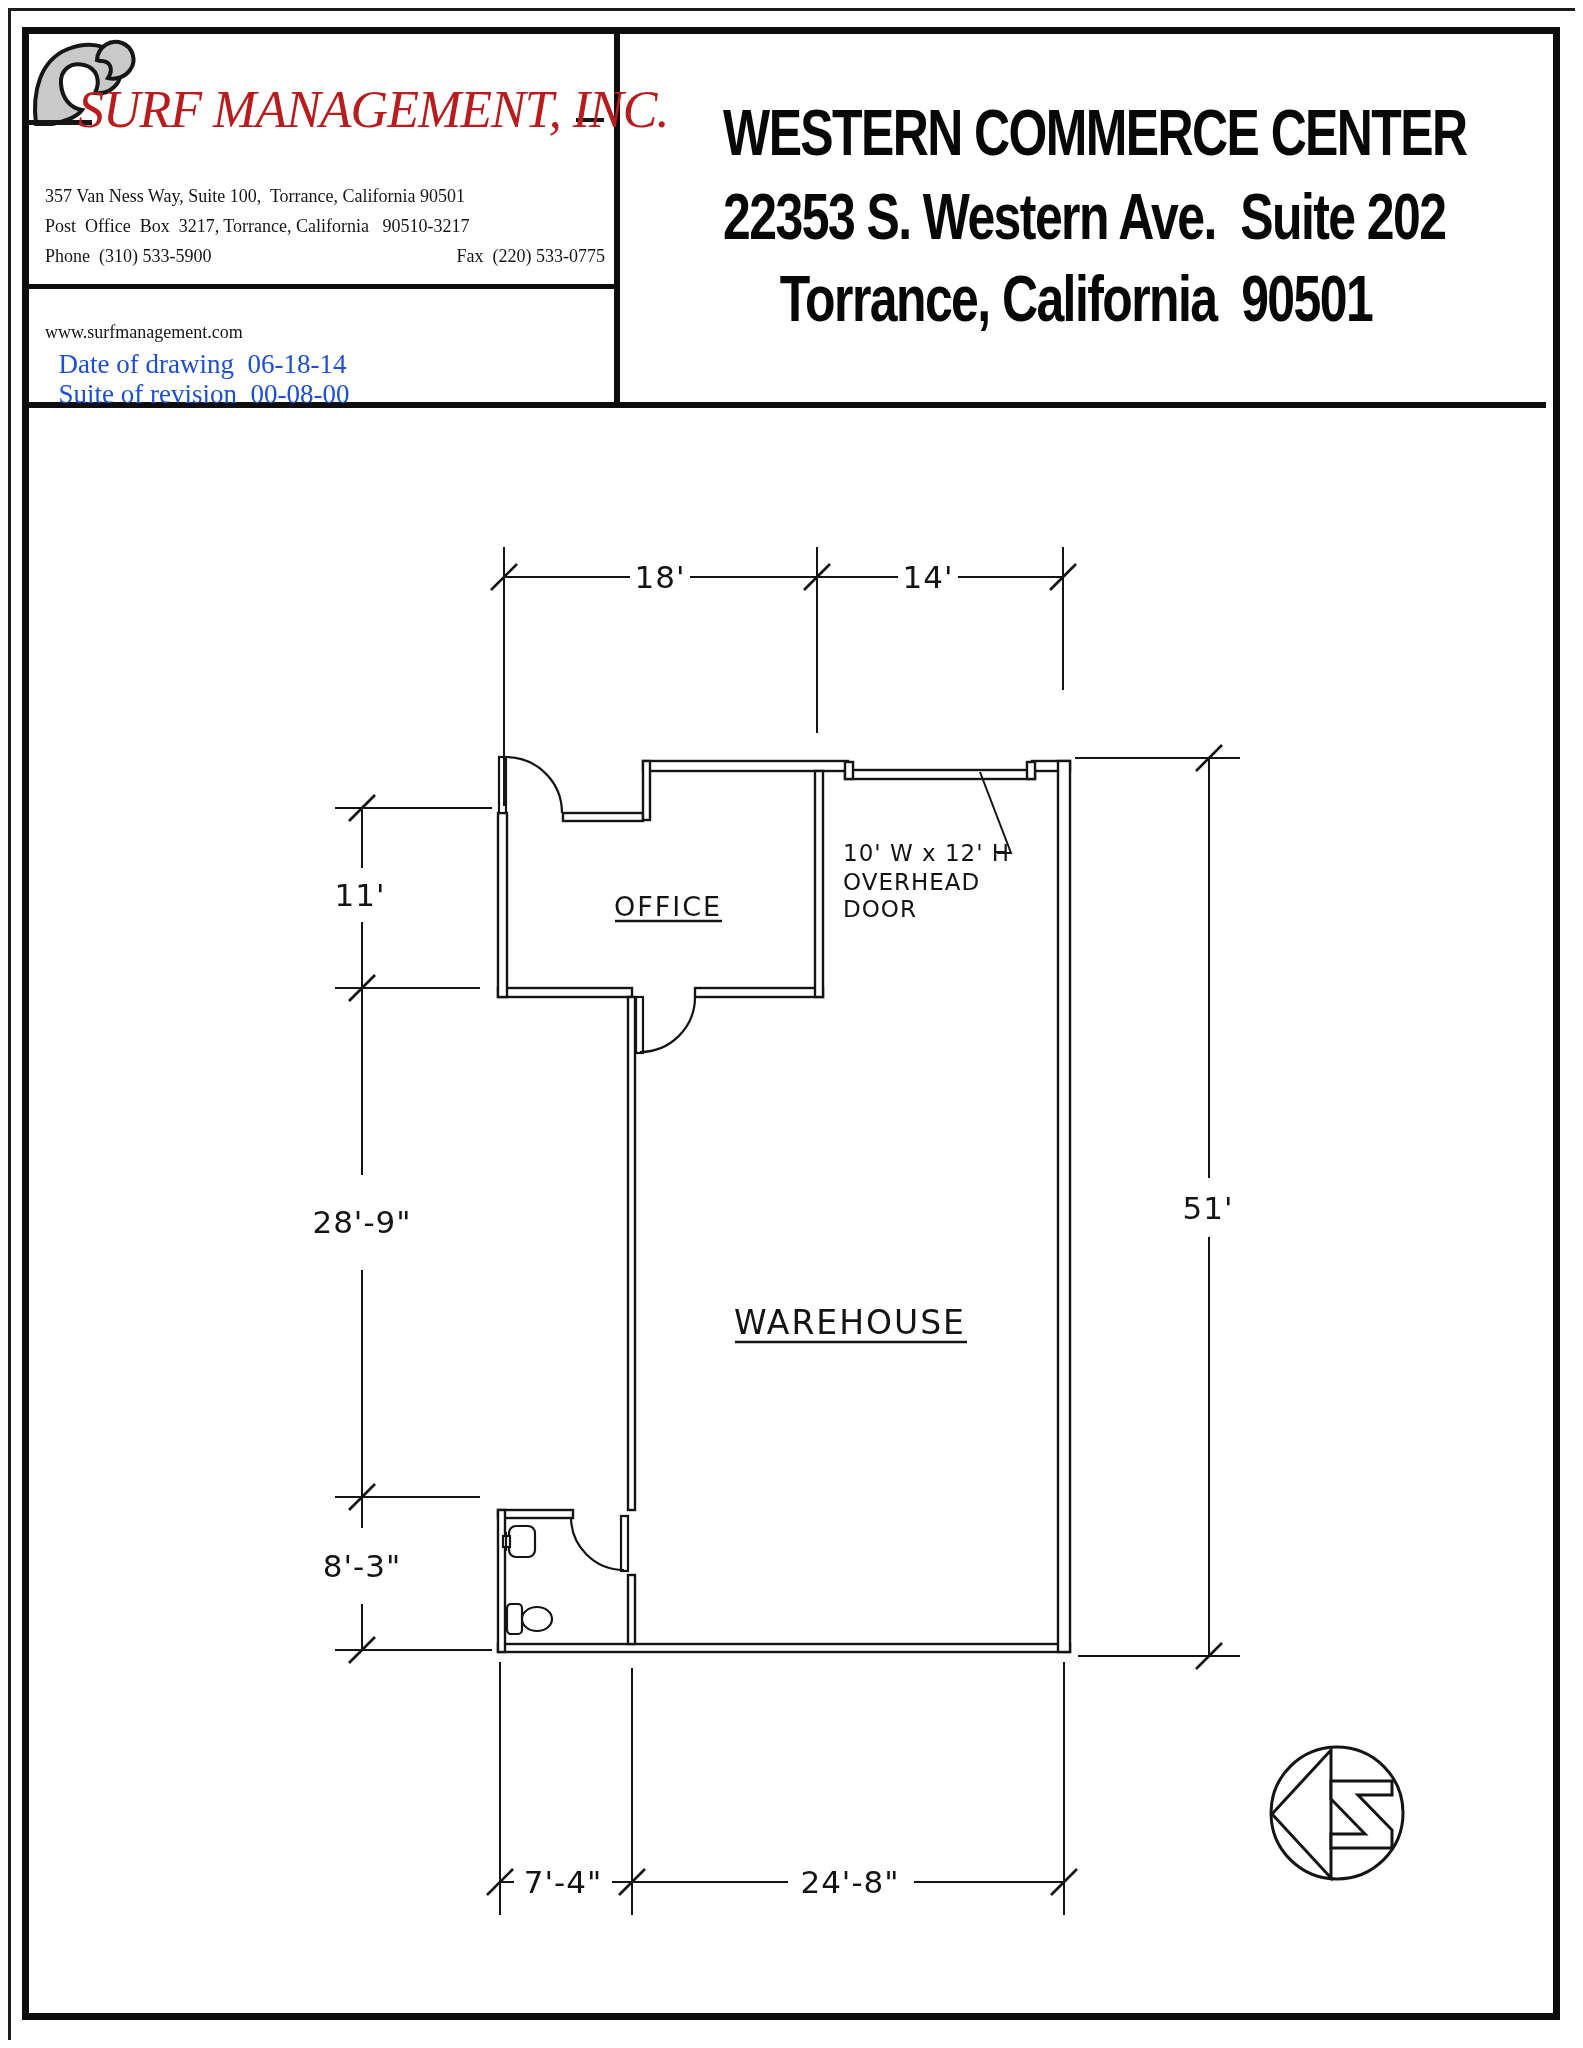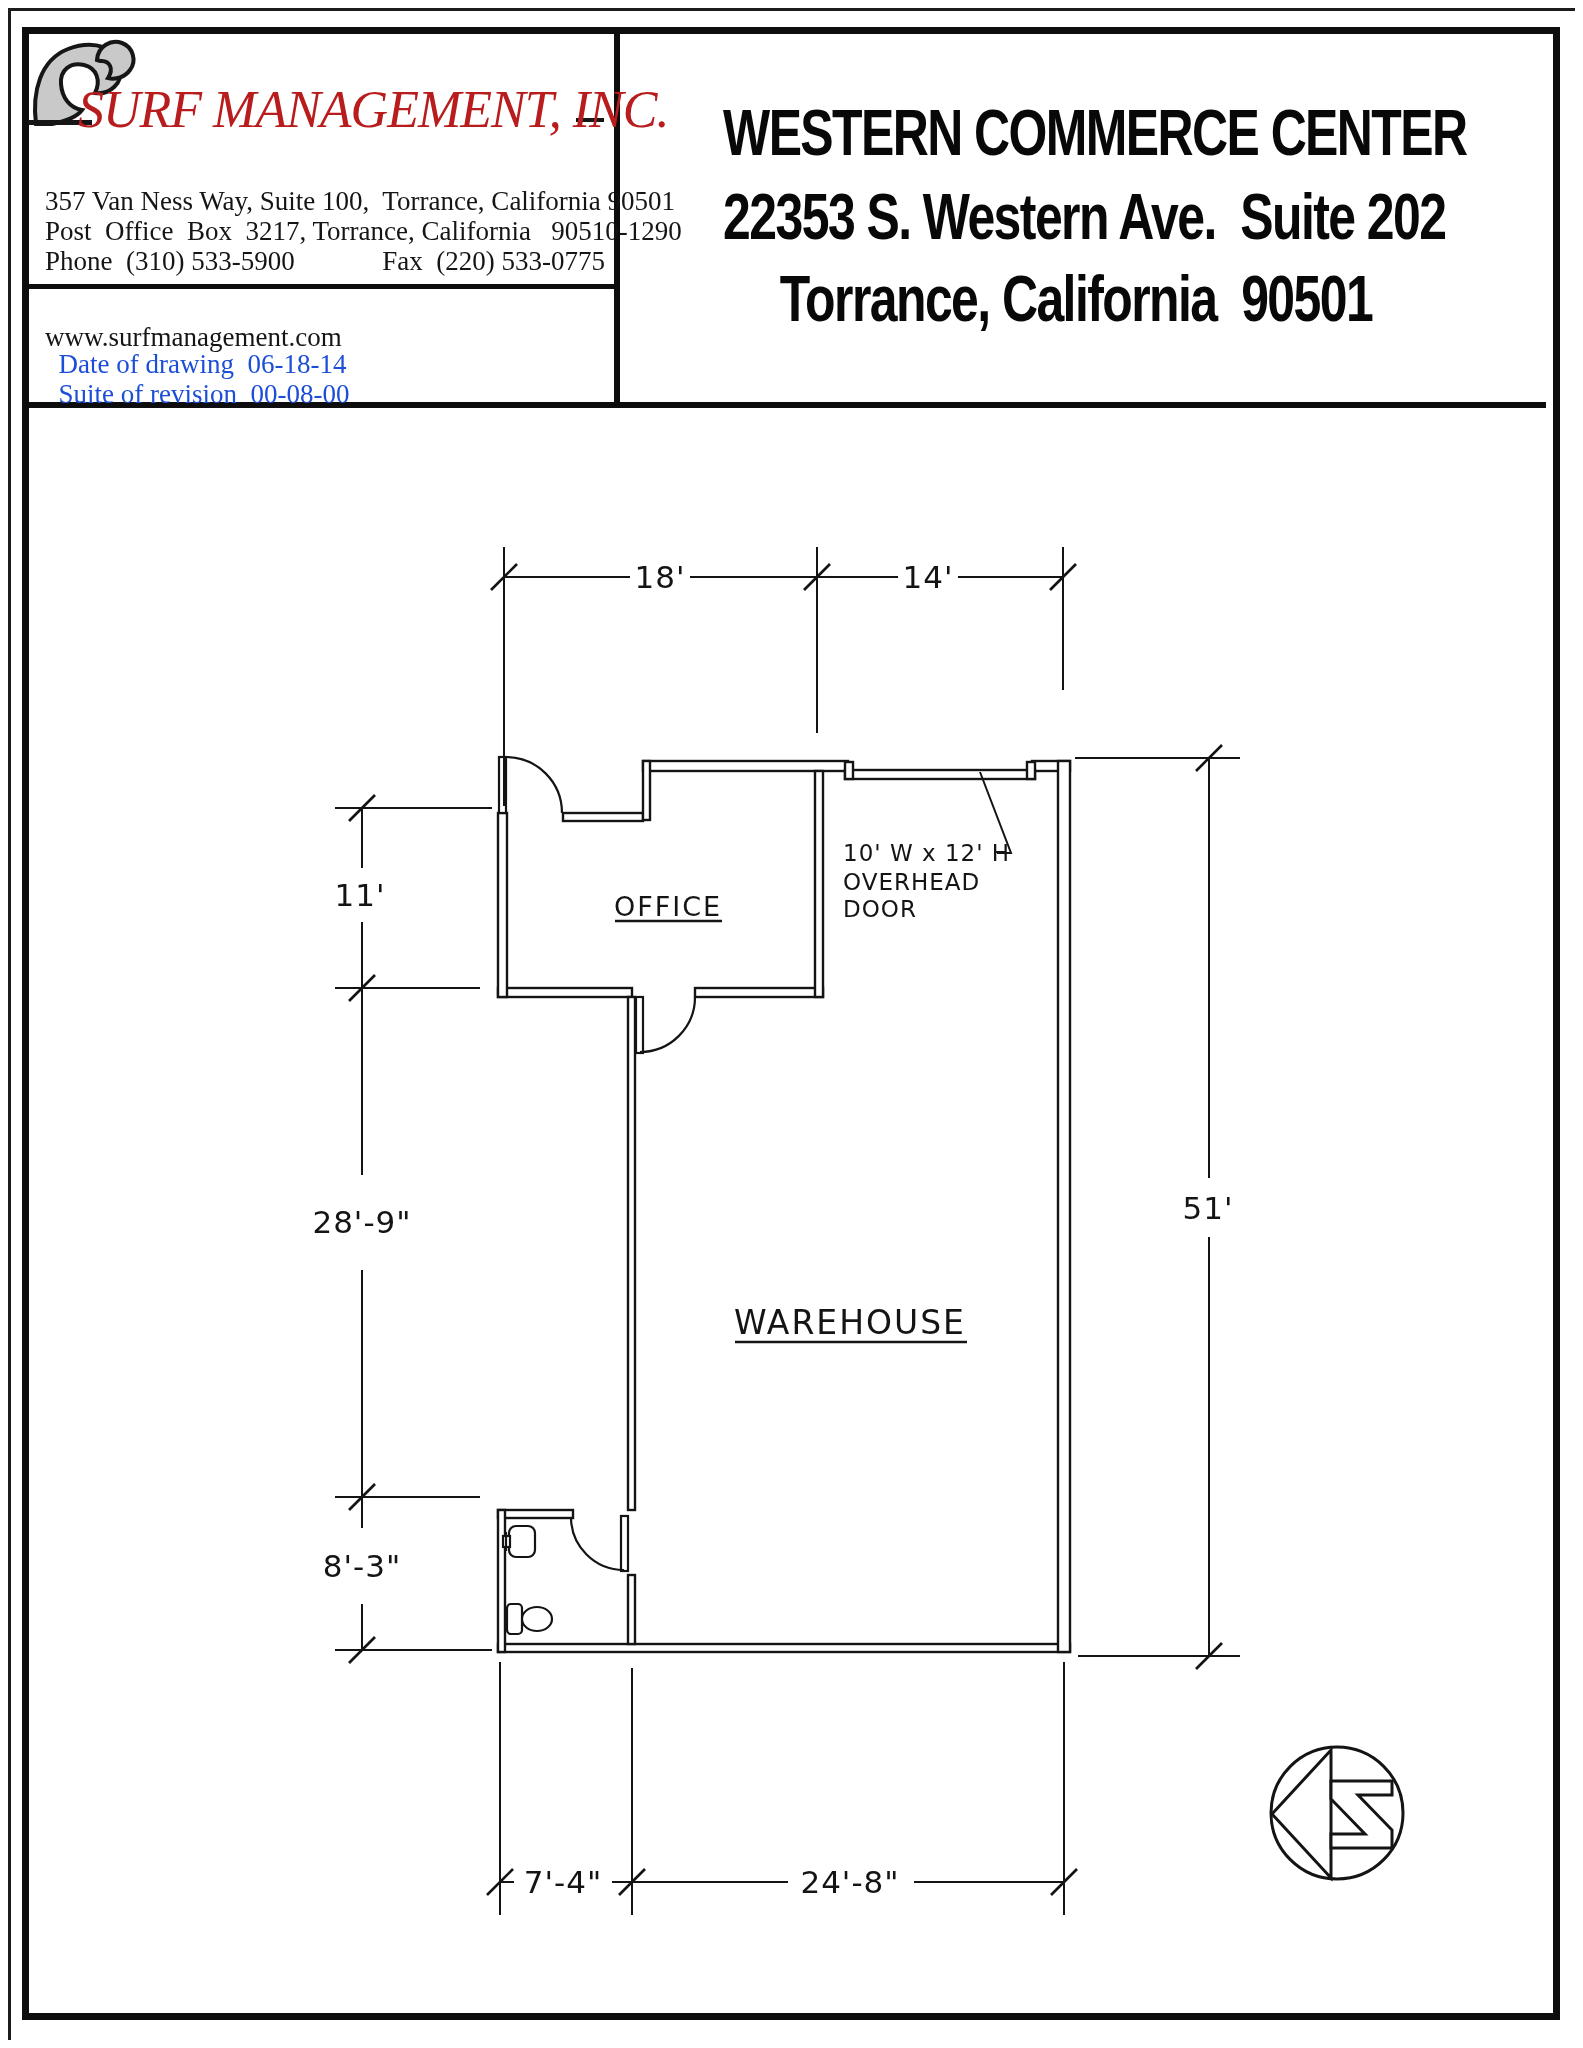--- a/index.html
+++ b/index.html
@@ -2,21 +2,21 @@
 <html><head>
 <meta charset="utf-8">
 <style>
   html,body{margin:0;padding:0;background:#fff;}
   body{width:1583px;height:2048px;position:relative;font-family:"Liberation Serif",serif;color:#111;}
   .abs{position:absolute;}
   
   .thin-line{position:absolute;background:#1c1c1c;}
   .thick-rect{position:absolute;border:7px solid #0d0d0d;}
   
-  .addr{font-family:"Liberation Serif",serif;font-size:27px;white-space:pre;color:#151515;}
+  .addr{font-family:"Liberation Serif",serif;font-size:18px;white-space:pre;color:#151515;}
   .logo-text{font-family:"Liberation Serif",serif;font-style:italic;font-size:52px;color:#b91c1c;letter-spacing:-1px;white-space:pre;}
   .title-line{position:absolute;left:620px;width:937px;text-align:center;font-family:"Liberation Sans",sans-serif;
     font-weight:bold;font-size:64px;color:#080808;letter-spacing:-2px;white-space:pre;
     transform:scaleX(0.78);padding-right:32px;box-sizing:border-box;}
   .dates{font-family:"Liberation Serif",serif;font-size:27px;white-space:pre;color:#1d4ed8;}
   svg text{fill:#141414;}
   .dimtxt{font-family:"DejaVu Sans",sans-serif;font-size:31px;letter-spacing:1px;}
   .notetxt{font-family:"DejaVu Sans",sans-serif;font-size:23px;letter-spacing:1px;}
   .roomtxt{font-family:"DejaVu Sans",sans-serif;letter-spacing:2px;}
 </style>
@@ -37,21 +37,21 @@
        C101,81 97,68 84,65 C70,62 60,70 61,84 C62,98 70,108 82,110
        C76,118 62,122 52,124 Z" fill="#c9c9c9" stroke="#161616" stroke-width="4"></path>
   <path d="M97,60 C98,46 111,39 122,43 C133,47 137,61 130,70 C125,77 116,80 108,78
        C114,69 110,60 100,61 Z" fill="#c9c9c9" stroke="#161616" stroke-width="4"></path>
   <rect x="28" y="120" width="64" height="5" fill="#161616"></rect>
   <rect x="576" y="118" width="28" height="4" fill="#161616"></rect>
 </svg>
 <div class="abs logo-text" style="left:78px;top:80px;">SURF MANAGEMENT, INC.</div>
 
 <div class="abs addr" style="left:45px;top:186px;">357 Van Ness Way, Suite 100,  Torrance, California 90501</div>
-<div class="abs addr" style="left:45px;top:216px;">Post  Office  Box  3217, Torrance, California   90510-1290</div>
+<div class="abs addr" style="left:45px;top:216px;">Post  Office  Box  3217, Torrance, California   90510-3217</div>
 <div class="abs" style="left:45px;top:246px;width:560px;display:flex;justify-content:space-between;">
   <span class="addr">Phone  (310) 533-5900</span>
   <span class="addr">Fax  (220) 533-0775</span>
 </div>
 <div class="abs addr" style="left:45px;top:284px;margin-top:38px;">www.surfmanagement.com</div>
 
 <div class="abs dates" style="left:45px;top:318px;">
   <span>Date of drawing</span><span>  </span><span>06-18-14</span>
 </div>
 <div class="abs dates" style="left:45px;top:348px;">

